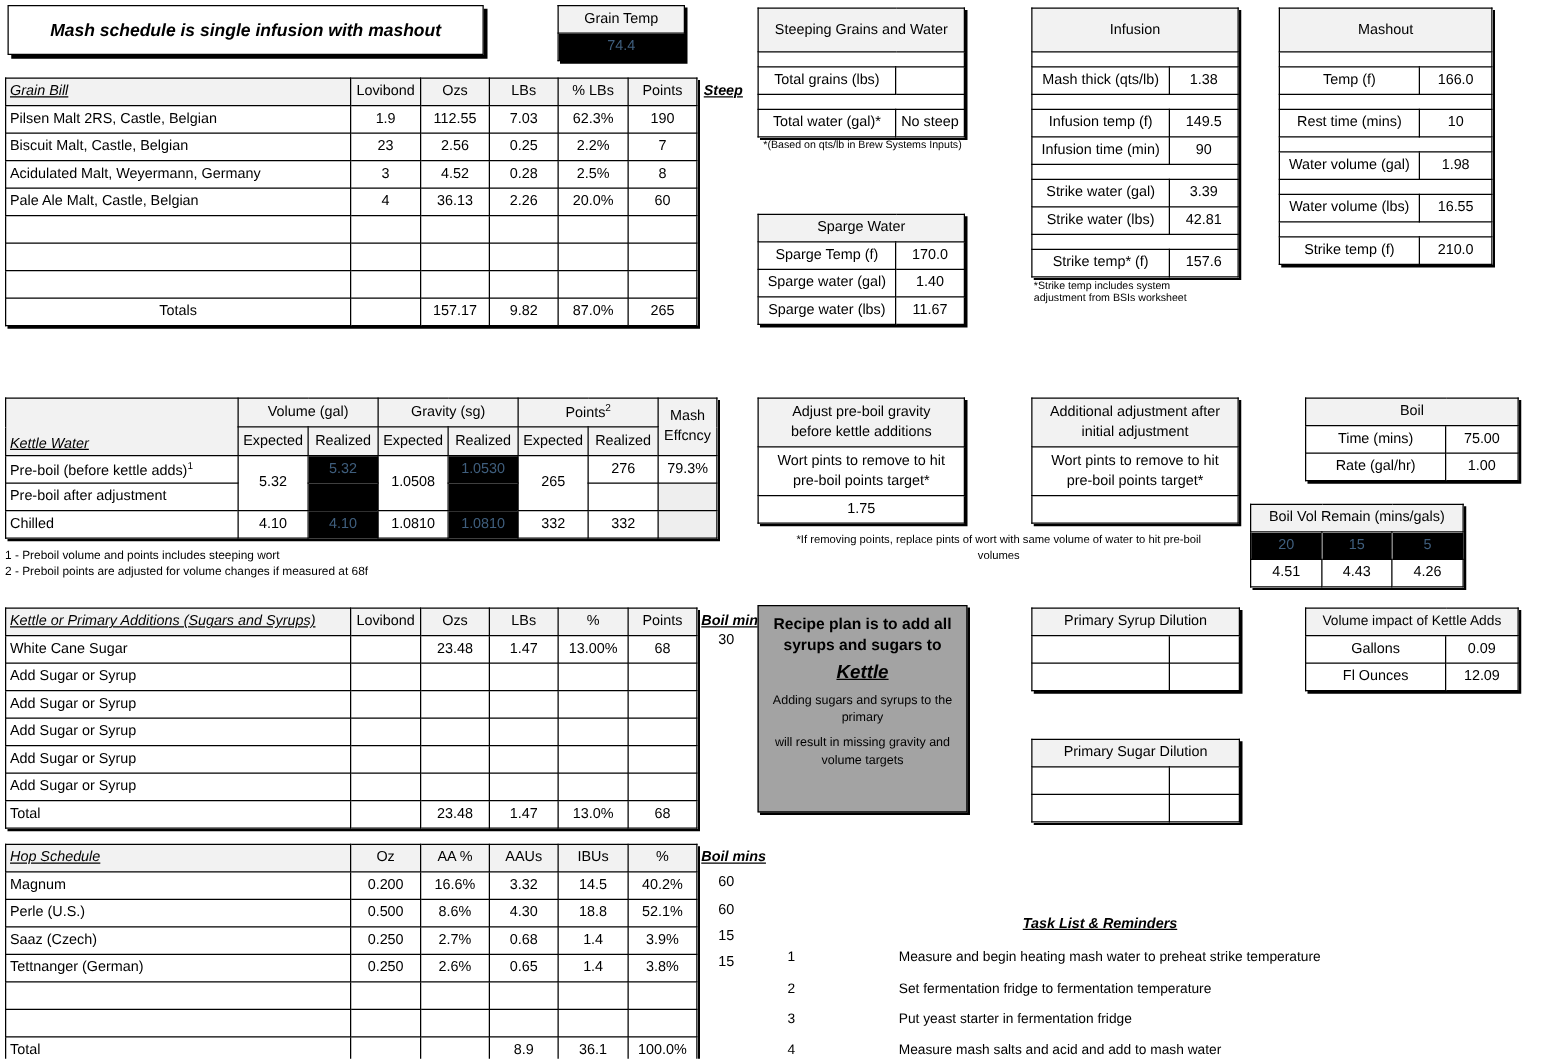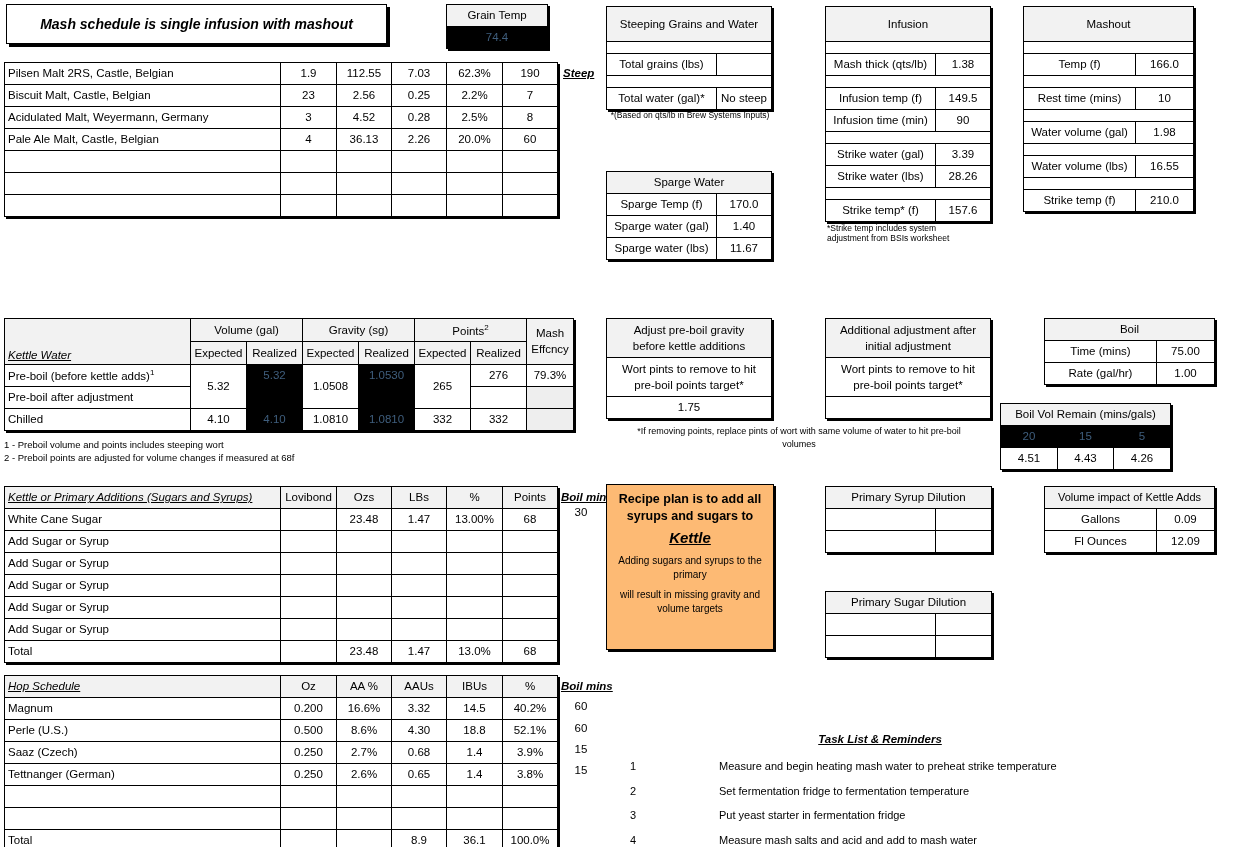--- a/index.html
+++ b/index.html
@@ -34,21 +34,21 @@
   .dash-lr{border-left:1px dashed #000;border-right:1px dashed #000;border-top:none;border-bottom:none;}
 
   
   .banner{
     border:1px solid #000;box-shadow:3px 3px 0 0 #000;background:#fff;
     display:flex;align-items:center;justify-content:center;
     font-weight:bold;font-style:italic;font-size:14px;
   }
   .smallnote{font-size:8.5px;text-align:center;line-height:1.15;color:#000;}
   .footnote{font-size:9.5px;line-height:1.35;}
-  .recipebox{border:1px solid #000;box-shadow:2px 2px 0 0 #000;background:#fdba74;
+  .recipebox{border:1px solid #000;box-shadow:2px 2px 0 0 #000;background:#a3a3a3;
     display:flex;flex-direction:column;align-items:center;padding:6px 8px 0 8px;}
   .recipebox .l1{font-weight:bold;font-size:12.5px;text-align:center;line-height:1.35;}
   .recipebox .l2{font-weight:bold;font-style:italic;text-decoration:underline;font-size:15px;margin:4px 0 8px 0;}
   .recipebox .l3{font-size:10px;text-align:center;line-height:1.45;}
 
   .tasktitle{font-weight:bold;font-style:italic;text-decoration:underline;font-size:11.5px;text-align:center;margin-top:37px;}
   .tasknum{font-size:11px;text-align:center;width:26px;display:inline-block;}
   .tasktext{font-size:11px;}
   .taskrow{display:flex;align-items:center;height:24.5px;}
 </style>
@@ -76,20 +76,28 @@
   <table class="sheet" style="width:553px;box-shadow:2px 2px 0 0 #000;">
     <colgroup>
       <col style="width:276px">
         <col style="width:56px">
         <col style="width:55px">
       <col style="width:55px">
         <col style="width:56px">
         <col style="width:55px">
     </colgroup>
     <tbody>
+        <tr>
+      <th class="hdrfill lft ital und">Grain Bill</th>
+      <th class="hdrfill" style="font-weight:normal">Lovibond</th>
+      <th class="hdrfill" style="font-weight:normal">Ozs</th>
+      <th class="hdrfill" style="font-weight:normal">LBs</th>
+      <th class="hdrfill" style="font-weight:normal">% LBs</th>
+      <th class="hdrfill" style="font-weight:normal">Points</th>
+    </tr>
     <tr>
           <td class="lft">Pilsen Malt 2RS, Castle, Belgian</td>
           <td class="ctr">1.9</td>
           <td class="ctr">112.55</td>
           <td class="ctr">7.03</td>
           <td class="ctr">62.3%</td>
           <td class="ctr">190</td>
         </tr>
     <tr>
           <td class="lft">Biscuit Malt, Castle, Belgian</td>
@@ -132,20 +140,28 @@
           <td class="ctr"></td>
         </tr>
     <tr>
           <td class="lft"></td>
           <td class="ctr"></td>
           <td class="ctr"></td>
           <td class="ctr"></td>
           <td class="ctr"></td>
           <td class="ctr"></td>
         </tr>
+    <tr>
+      <td class="ctr">Totals</td>
+      <td class="ctr"></td>
+      <td class="ctr">157.17</td>
+      <td class="ctr">9.82</td>
+      <td class="ctr">87.0%</td>
+      <td class="ctr">265</td>
+    </tr>
   </tbody>
     </table>
 </div>
 <div class="abs ital und bold" style="left:563px;top:67px;font-size:11.5px;">Steep</div>
 
 <div class="abs" style="left:606px;top:6px;">
   <table class="sheet" style="width:165px;box-shadow:2px 2px 0 0 #000;">
     <colgroup>
         <col style="width:110px">
         <col style="width:55px">
@@ -229,21 +245,21 @@
         </tr>
     <tr>
           <td class="dash-lr" colspan="2" style="height:11px;"></td>
         </tr>
     <tr>
           <td class="ctr">Strike water (gal)</td>
           <td class="ctr">3.39</td>
         </tr>
     <tr>
           <td class="ctr">Strike water (lbs)</td>
-          <td class="ctr">28.26</td>
+          <td class="ctr">42.81</td>
         </tr>
     <tr>
           <td class="dash-lr" colspan="2" style="height:11px;"></td>
         </tr>
     <tr>
           <td class="ctr">Strike temp* (f)</td>
           <td class="ctr">157.6</td>
         </tr>
   </tbody>
     </table>

